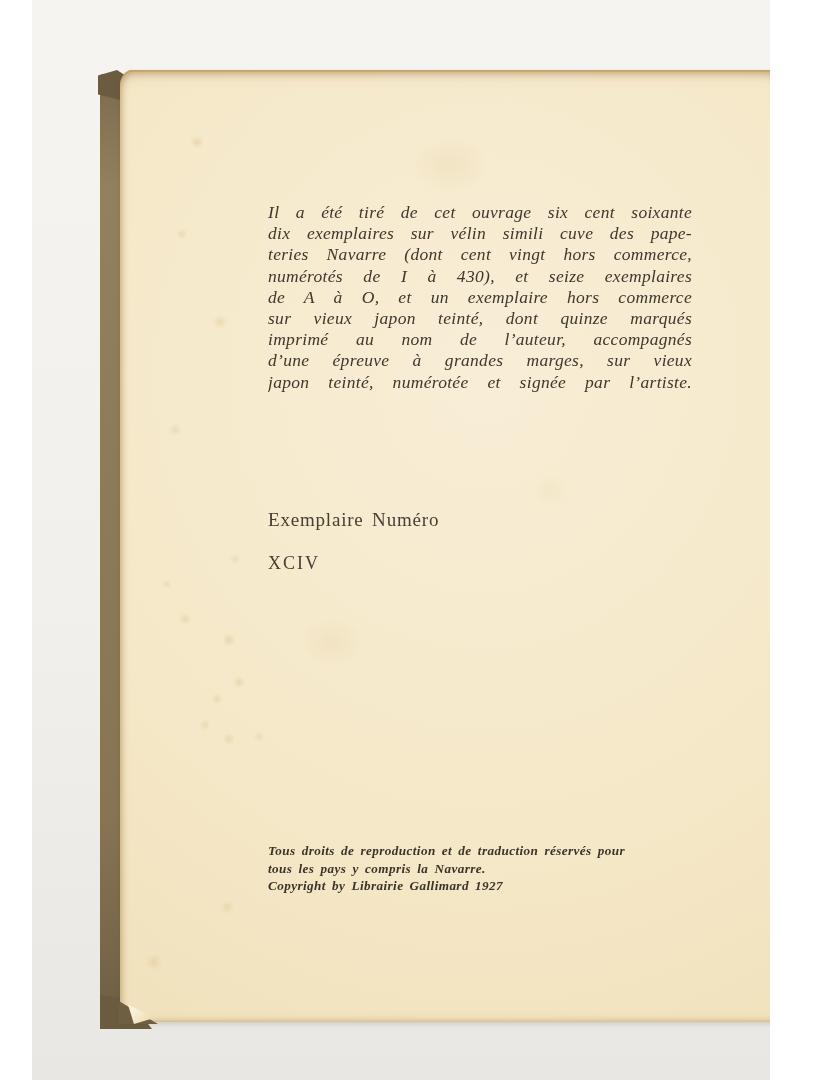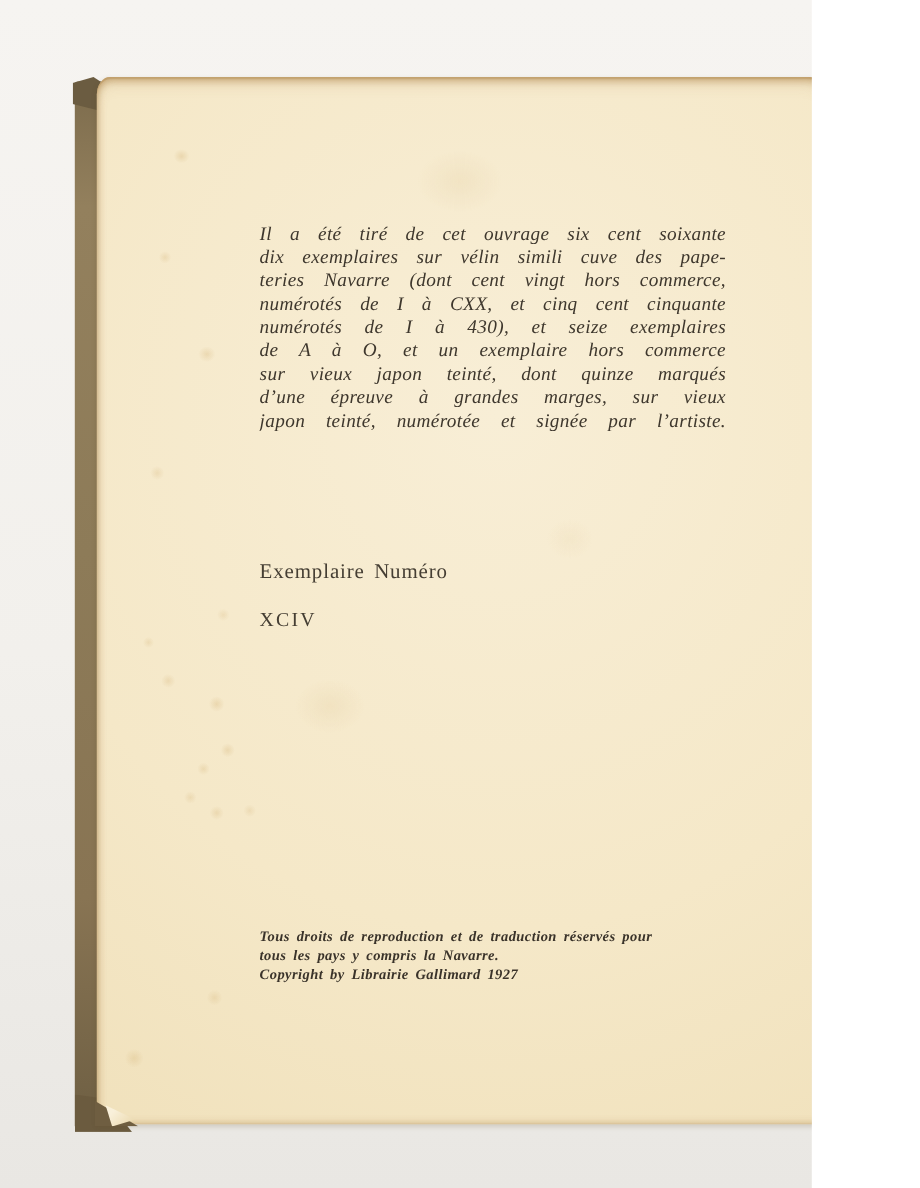--- a/index.html
+++ b/index.html
@@ -7,20 +7,21 @@
   html, body {
     width: 836px; height: 1080px;
     font-family: "Liberation Serif", "DejaVu Serif", serif;
   }
 
   .photo {
     position: relative;
     width: 738px; height: 1080px;
     overflow: hidden;
     background: linear-gradient(180deg, #f6f4f1 0%, #f2f0ec 55%, #e9e7e3 100%);
+    margin-left: 32px;
   }
 
   
   .book-board {
     position: absolute;
     left: 68px; top: 74px;
     width: 30px; height: 952px;
     background: linear-gradient(180deg, #7c6b4c 0%, #93805d 12%, #8d7b58 45%, #887453 78%, #6e5f43 100%);
     border-radius: 3px 0 0 3px;
     z-index: 1;
@@ -191,24 +192,24 @@
 
   <div class="book-board"></div>
 
   <div class="main-page">
     <div class="foxing"></div>
 
     <div class="colophon">
       <div class="colophon-line">Il a été tiré de cet ouvrage six cent soixante</div>
       <div class="colophon-line">dix exemplaires sur vélin simili cuve des pape-</div>
       <div class="colophon-line">teries Navarre (dont cent vingt hors commerce,</div>
-      <div class="colophon-line">numérotés de I à CXX, et cinq cent cinquante</div>
       <div class="colophon-line">numérotés de I à 430), et seize exemplaires</div>
       <div class="colophon-line">de A à O, et un exemplaire hors commerce</div>
       <div class="colophon-line">sur vieux japon teinté, dont quinze marqués</div>
+      <div class="colophon-line">imprimé au nom de l’auteur, accompagnés</div>
       <div class="colophon-line">d’une épreuve à grandes marges, sur vieux</div>
       <div class="colophon-line">japon teinté, numérotée et signée par l’artiste.</div>
     </div>
 
     <div class="numbering">
       <div class="label">Exemplaire Numéro</div>
       <div class="number">XCIV</div>
     </div>
 
     <div class="copyright">

